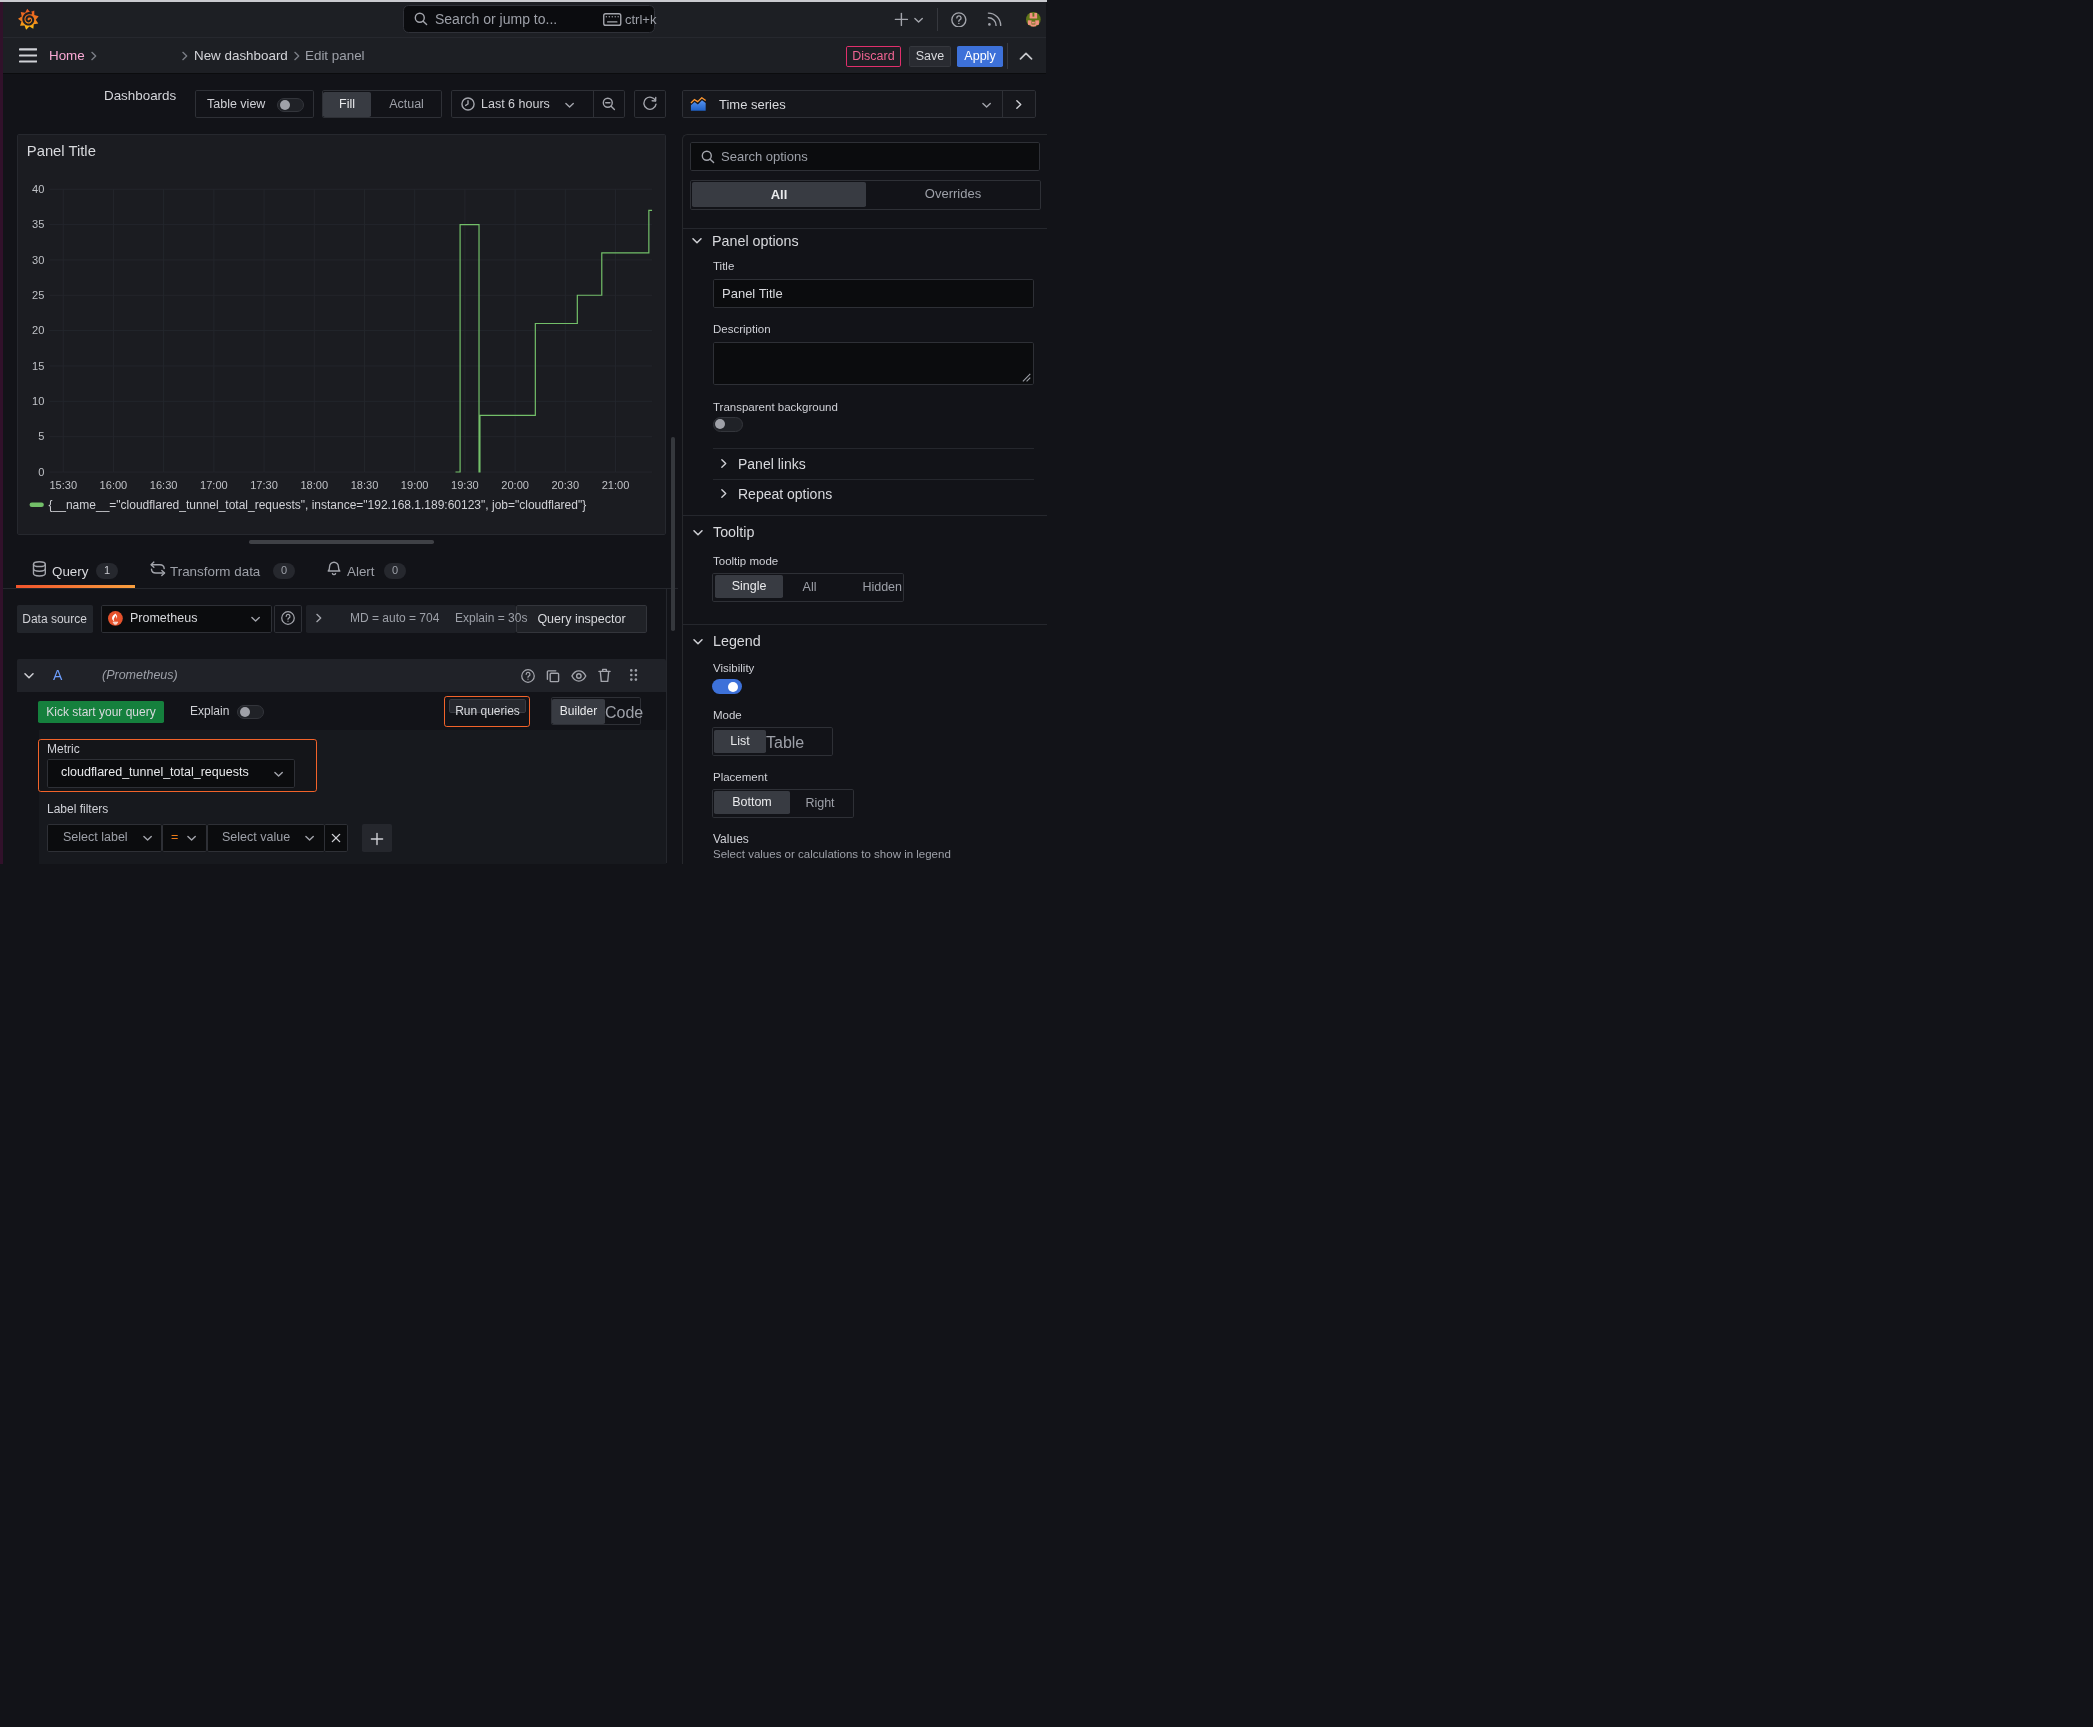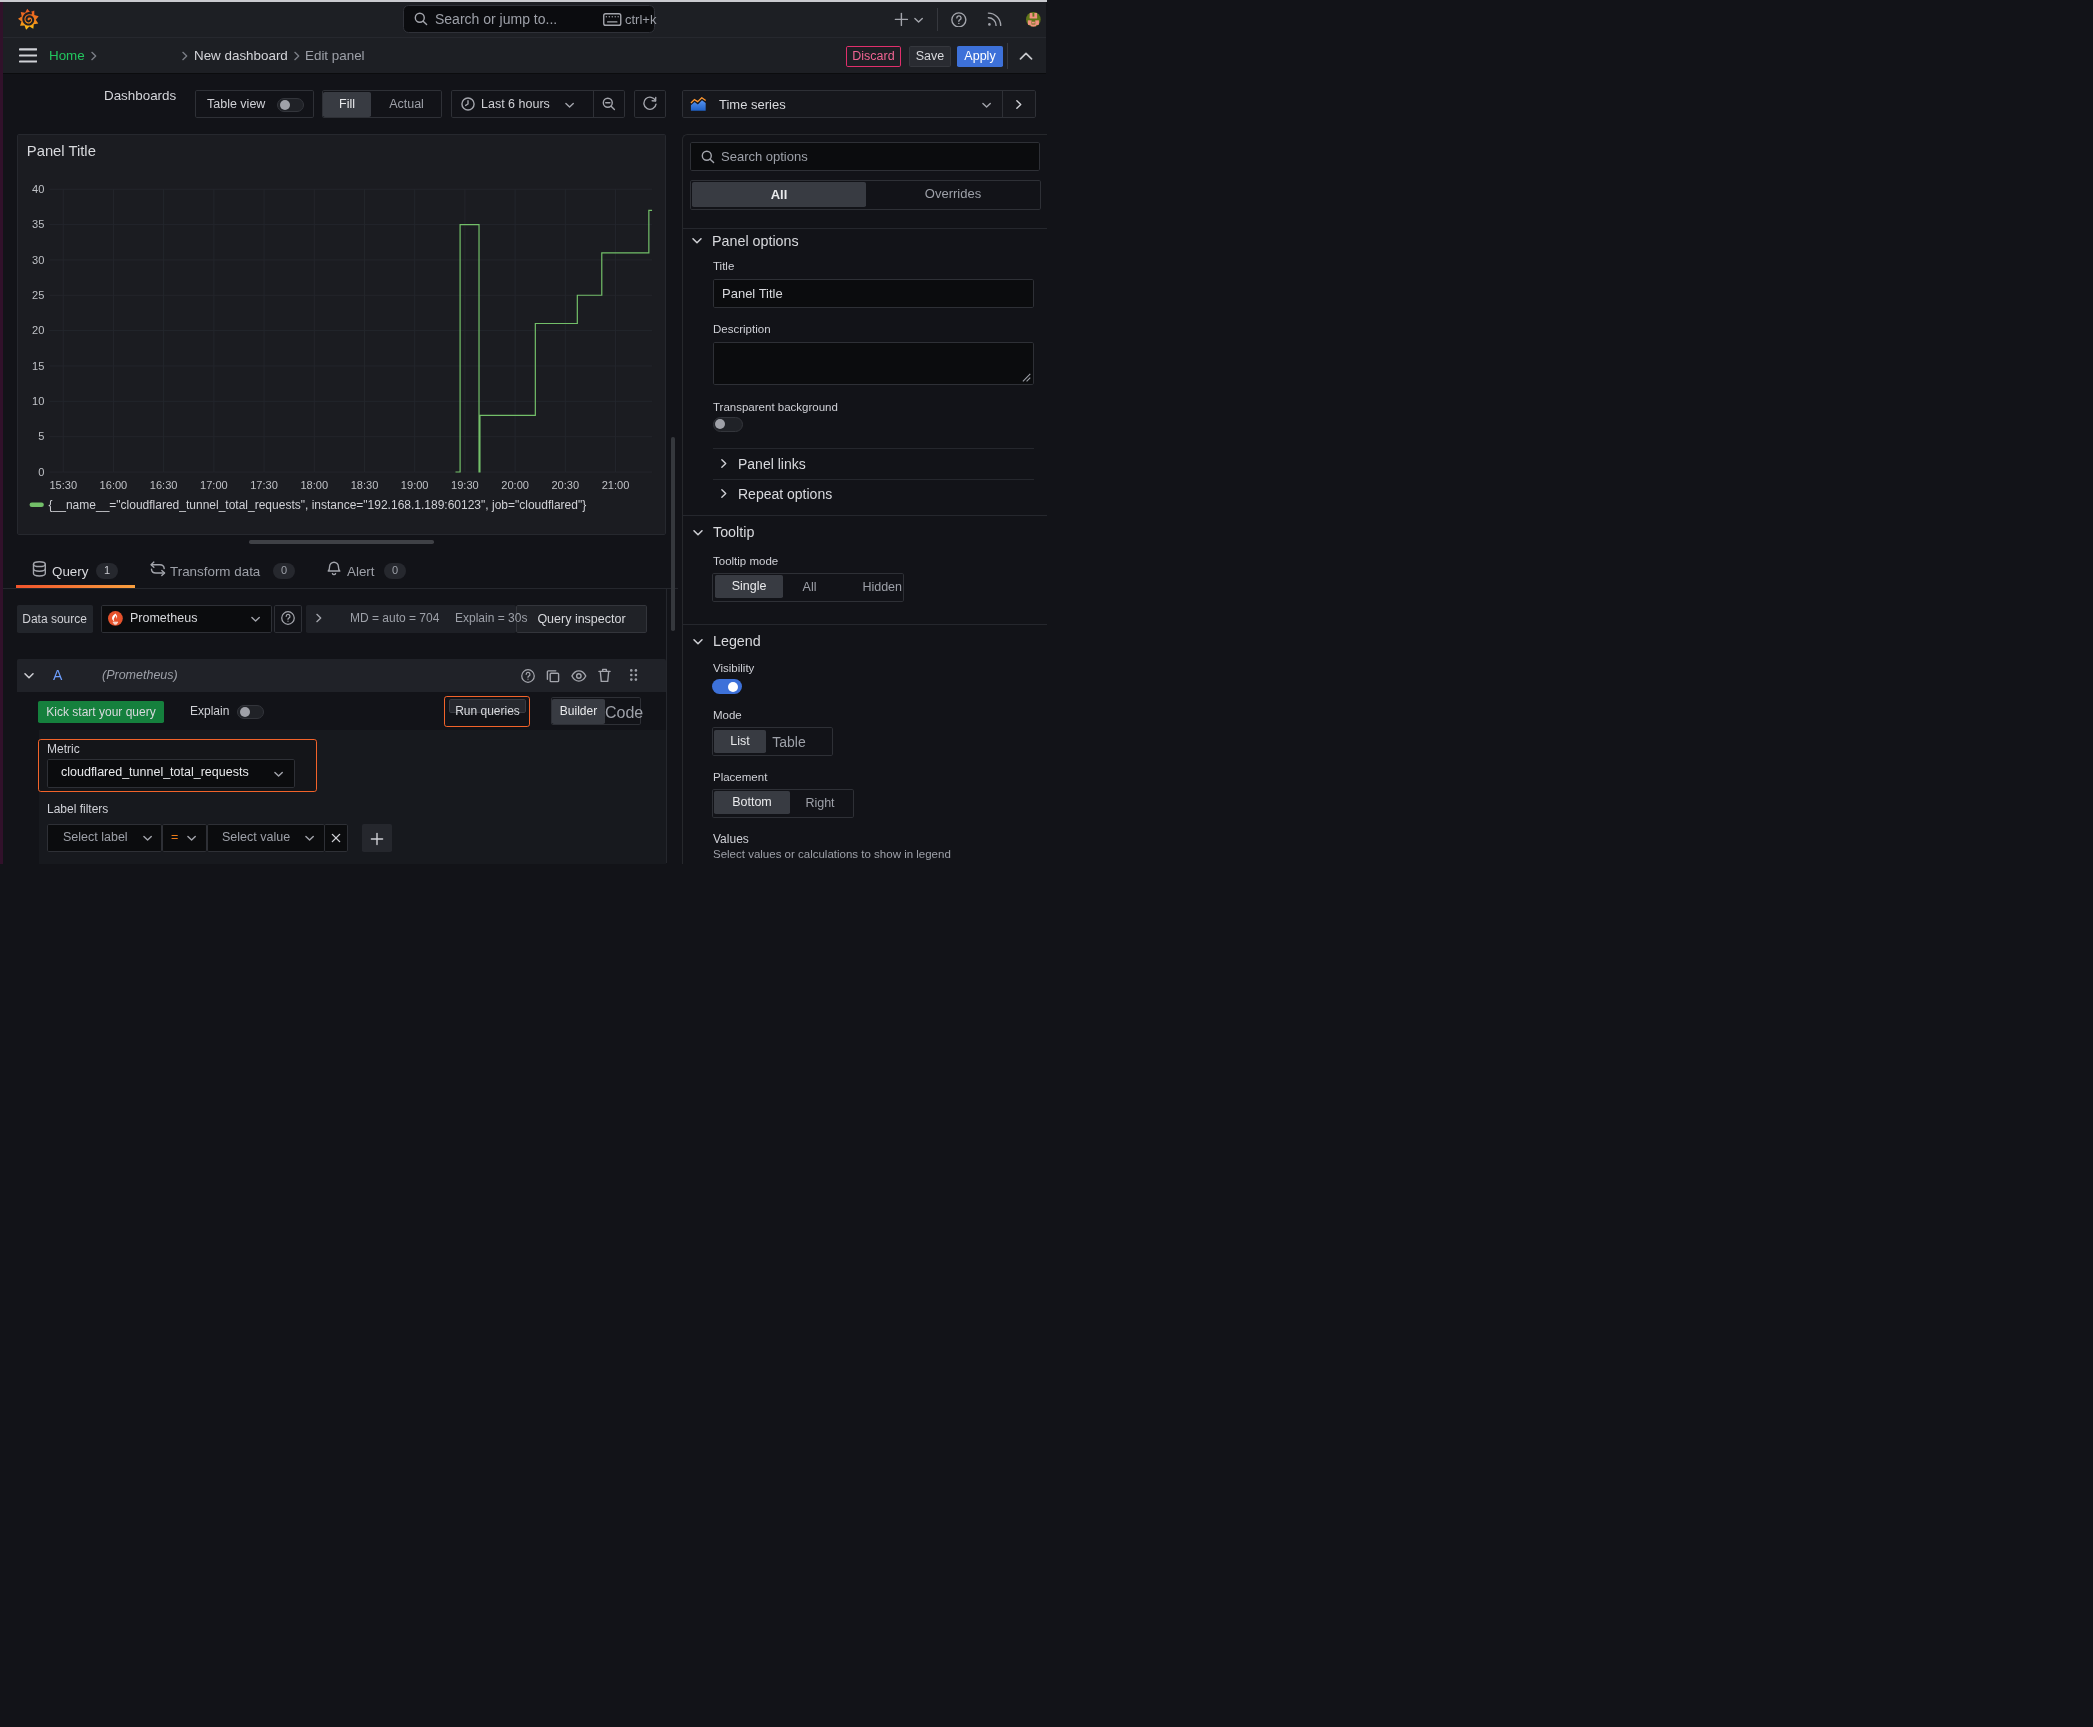--- a/index.html
+++ b/index.html
@@ -93,21 +93,21 @@
       </g>
     </svg>
 
   <svg class="abs" style="left:18.5px;top:48px;" width="18.5" height="14.8" viewBox="0 0 20 16">
       <g stroke="#d0d1d6" stroke-width="2.2" stroke-linecap="round">
         <line x1="1" y1="1.5" x2="19" y2="1.5"></line>
         <line x1="1" y1="8" x2="19" y2="8"></line>
         <line x1="1" y1="14.5" x2="19" y2="14.5"></line>
       </g>
     </svg>
-  <div class="abs" style="left:49px;top:48px;font-size:13.4px;color:#22c55e;">Home</div>
+  <div class="abs" style="left:49px;top:48px;font-size:13.4px;color:#f9a8d4;">Home</div>
   <svg class="abs ico" style="left:90px;top:51px;" width="7.4" height="10" viewBox="0 0 8 11">
       <polyline points="2,1.5 6.2,5.5 2,9.5" stroke="#7b7e86"></polyline>
     </svg>
   <div class="abs" style="left:104px;top:48px;font-size:13.4px;color:#d4d5da;margin-top:40px;">Dashboards</div>
   <svg class="abs ico" style="left:181px;top:51px;" width="7.4" height="10" viewBox="0 0 8 11">
       <polyline points="2,1.5 6.2,5.5 2,9.5" stroke="#7b7e86"></polyline>
     </svg>
   <div class="abs" style="left:194px;top:48px;font-size:13.4px;color:#d4d5da;">New dashboard</div>
   <svg class="abs ico" style="left:293px;top:51px;" width="7.4" height="10" viewBox="0 0 8 11">
       <polyline points="2,1.5 6.2,5.5 2,9.5" stroke="#7b7e86"></polyline>
@@ -414,21 +414,21 @@
   <svg class="abs ico" style="left:693px;top:638px;" width="10" height="7.4" viewBox="0 0 10 7">
       <polyline points="1,1.5 5,5.5 9,1.5" stroke="#d0d1d6"></polyline>
     </svg>
   <div class="abs" style="left:713px;top:633px;font-size:14.3px;font-weight:500;color:#d8d9dd;">Legend</div>
   <div class="abs lbl" style="left:713px;top:662px;">Visibility</div>
   <div class="abs" style="left:712px;top:679px;width:29.5px;height:14.8px;border-radius:8.3px;background:#3d71d9;"></div>
   <div class="abs" style="left:728px;top:682px;width:10px;height:10px;border-radius:50%;background:#fff;"></div>
   <div class="abs lbl" style="left:713px;top:709px;">Mode</div>
   <div class="abs btnbrd" style="left:712px;top:727px;width:121px;height:29px;"></div>
   <div class="abs seg" style="left:714px;top:730px;width:52px;height:23px;font-size:12.5px;text-align:center;line-height:23px;">List</div>
-  <div class="abs txt-s" style="left:766px;top:734px;width:46px;font-size:14px;text-align:center;">Table</div>
+  <div class="abs txt-s" style="left:766px;top:734px;width:46px;font-size:16px;text-align:left;">Table</div>
   <div class="abs lbl" style="left:713px;top:771px;">Placement</div>
   <div class="abs btnbrd" style="left:712px;top:789px;width:142px;height:29px;"></div>
   <div class="abs seg" style="left:714px;top:791px;width:76px;height:23px;font-size:12.5px;text-align:center;line-height:23px;">Bottom</div>
   <div class="abs txt-s" style="left:790px;top:796px;width:60px;font-size:12.5px;text-align:center;">Right</div>
   <div class="abs lbl" style="left:713px;top:832px;font-weight:500;font-size:12px;">Values</div>
   <div class="abs txt-s" style="left:713px;top:848px;font-size:11.5px;">Select values or calculations to show in legend</div>
 </div>
 
 
 </body></html>

